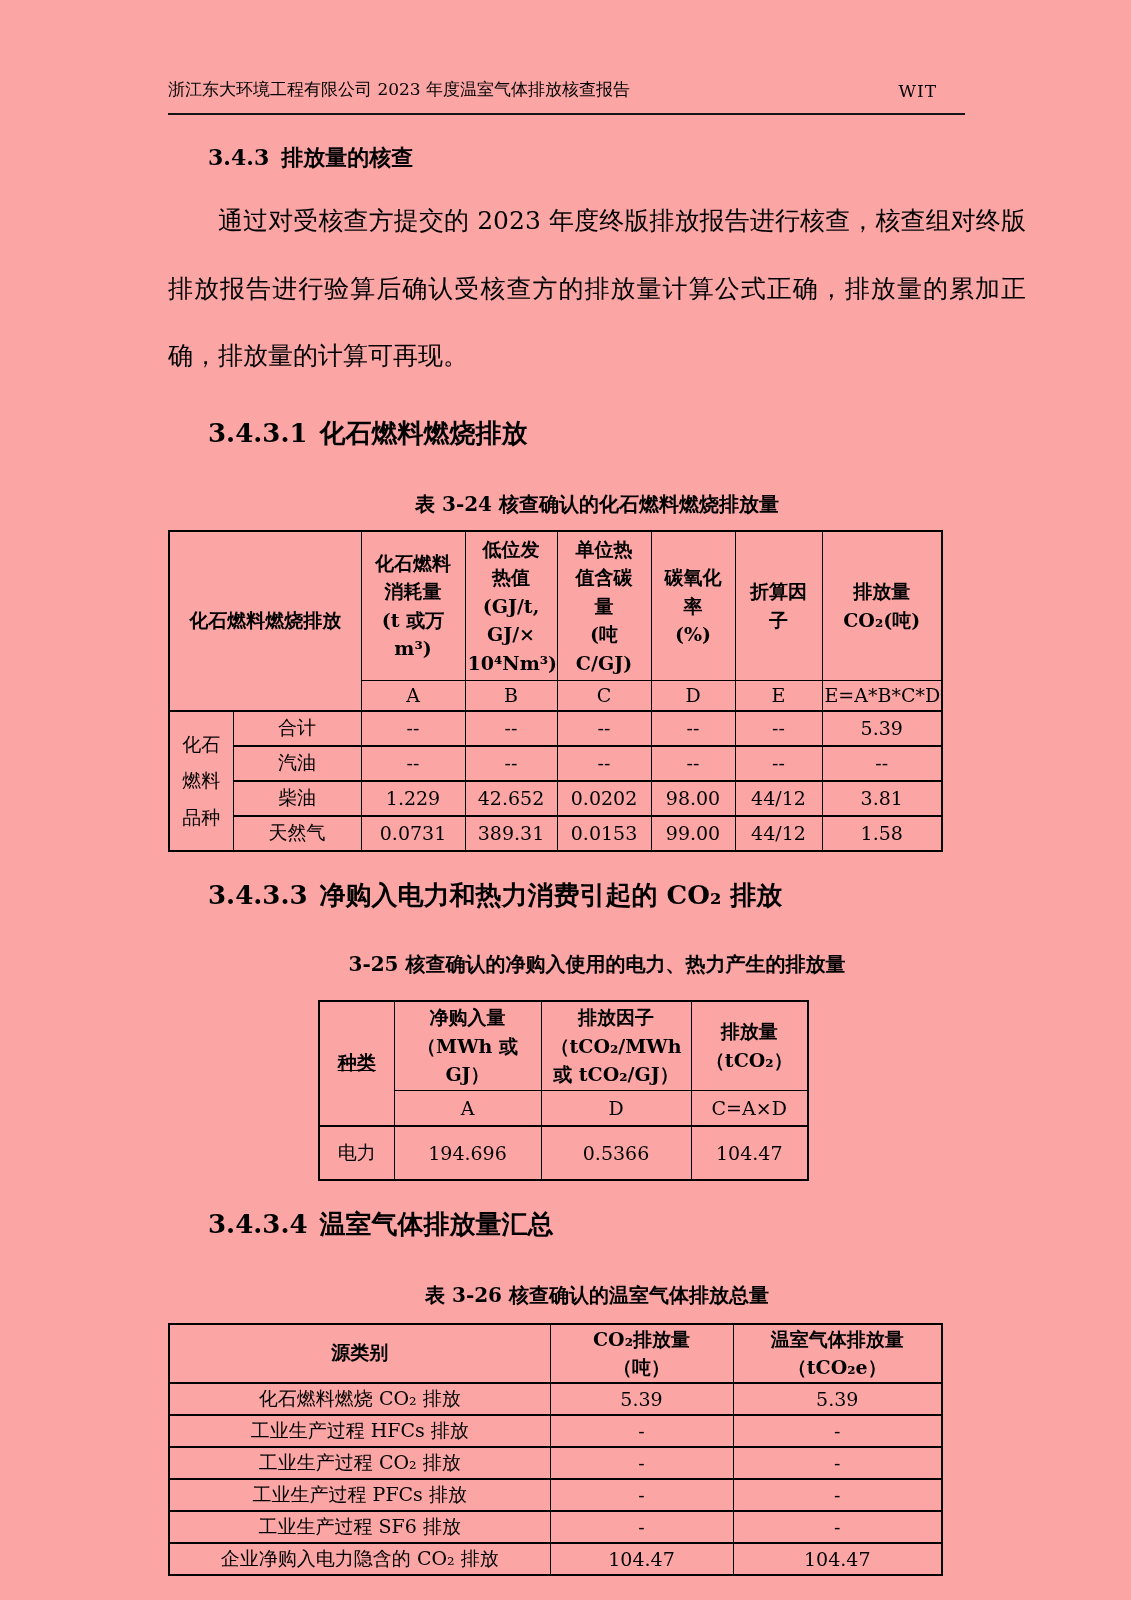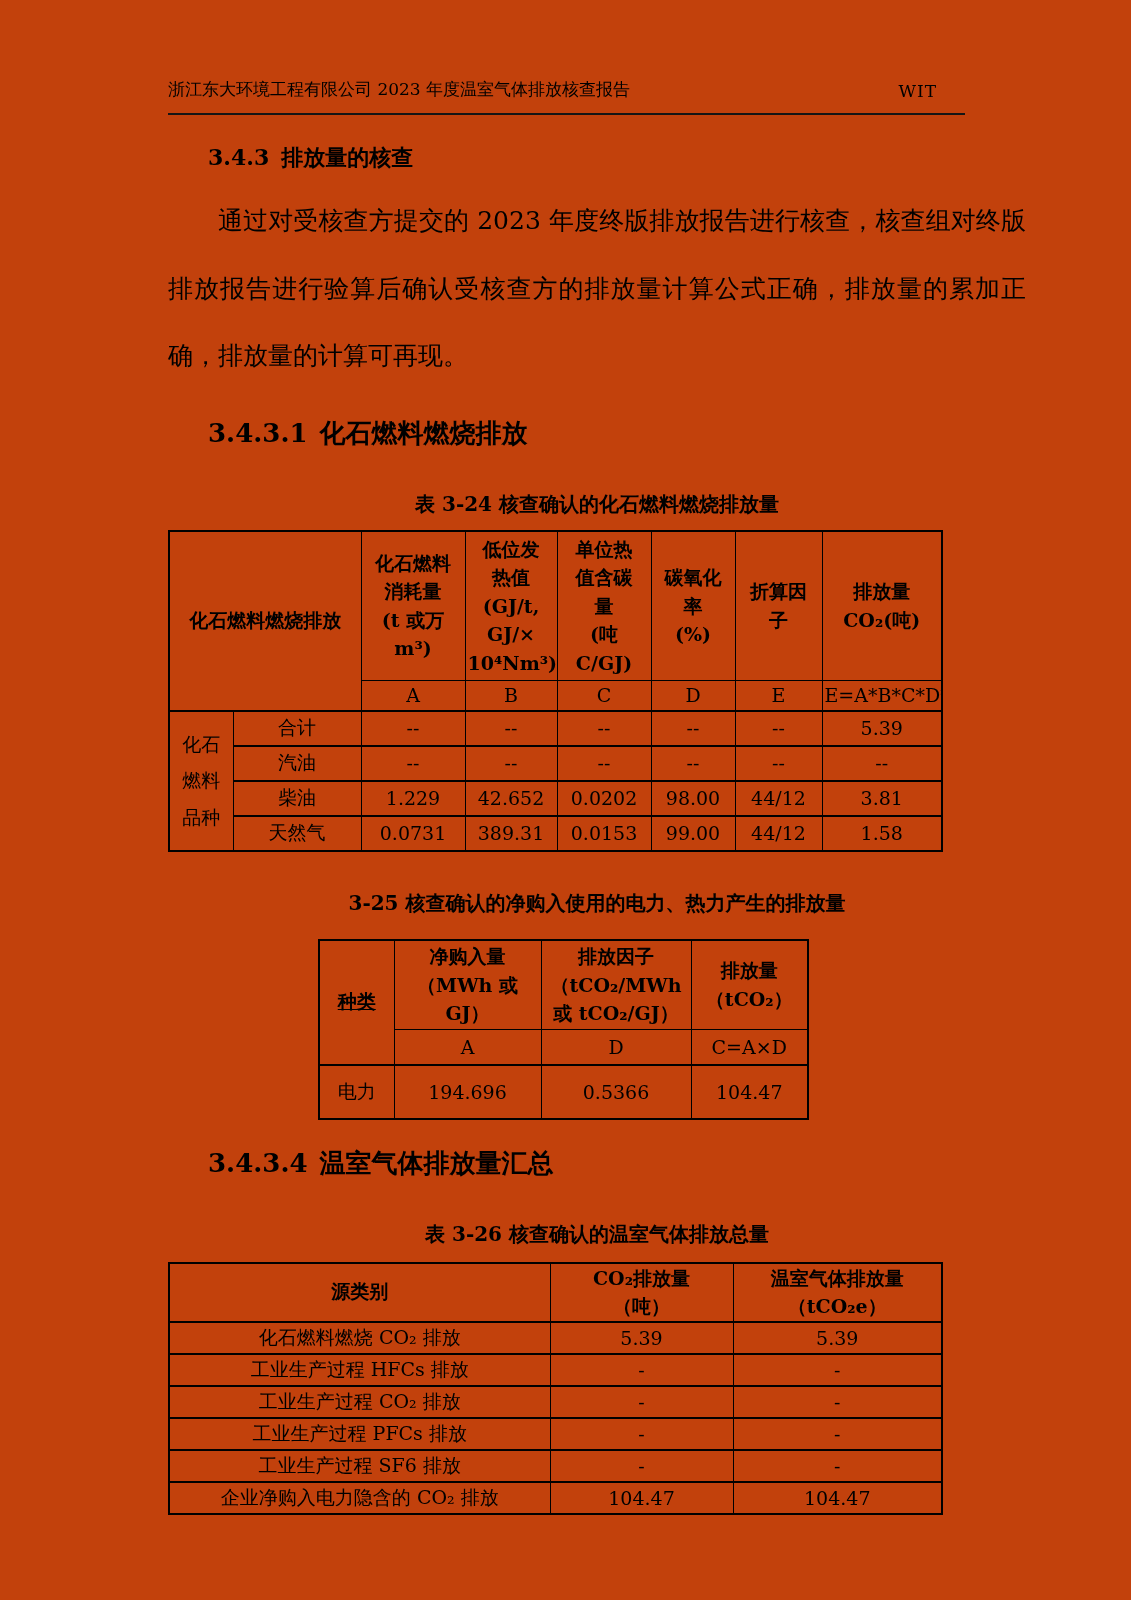--- a/index.html
+++ b/index.html
@@ -1,20 +1,20 @@
 <!DOCTYPE html>
 <html><head>
 <meta charset="utf-8">
 <style>
   html,body{margin:0;padding:0;background:#e8e8e8;}
   .page{
     position:relative;
     width:1131px;height:1600px;
     margin:0 auto;
-    background:#c2410c;
+    background:#fca5a5;
     color:#000;
     font-family:"DejaVu Serif","Liberation Serif",serif;
     overflow:hidden;
     box-sizing:border-box;
   }
   .header-wrap{padding:78px 166px 0 168px;}
   .header-row{display:flex;justify-content:space-between;align-items:flex-end;font-size:17px;}
   .header-right{padding-right:28px;letter-spacing:1px;}
   .header-rule{border-bottom:2px solid #151515;margin-top:12px;}
 
@@ -169,20 +169,23 @@
         <td>0.0731</td>
         <td>389.31</td>
         <td>0.0153</td>
         <td>99.00</td>
         <td>44/12</td>
         <td>1.58</td>
       </tr>
     </tbody>
       </table>
 
+    <h3 class="sec h33">
+      <span class="num">3.4.3.3</span><span>净购入电力和热力消费引起的 CO₂ 排放</span>
+    </h3>
 
     <div class="table-title tt25">3-25 核查确认的净购入使用的电力、热力产生的排放量</div>
 
     <table class="t25">
       <colgroup>
         <col style="width:75px">
           <col style="width:147px">
           <col style="width:150px">
           <col style="width:117px">
       </colgroup>

